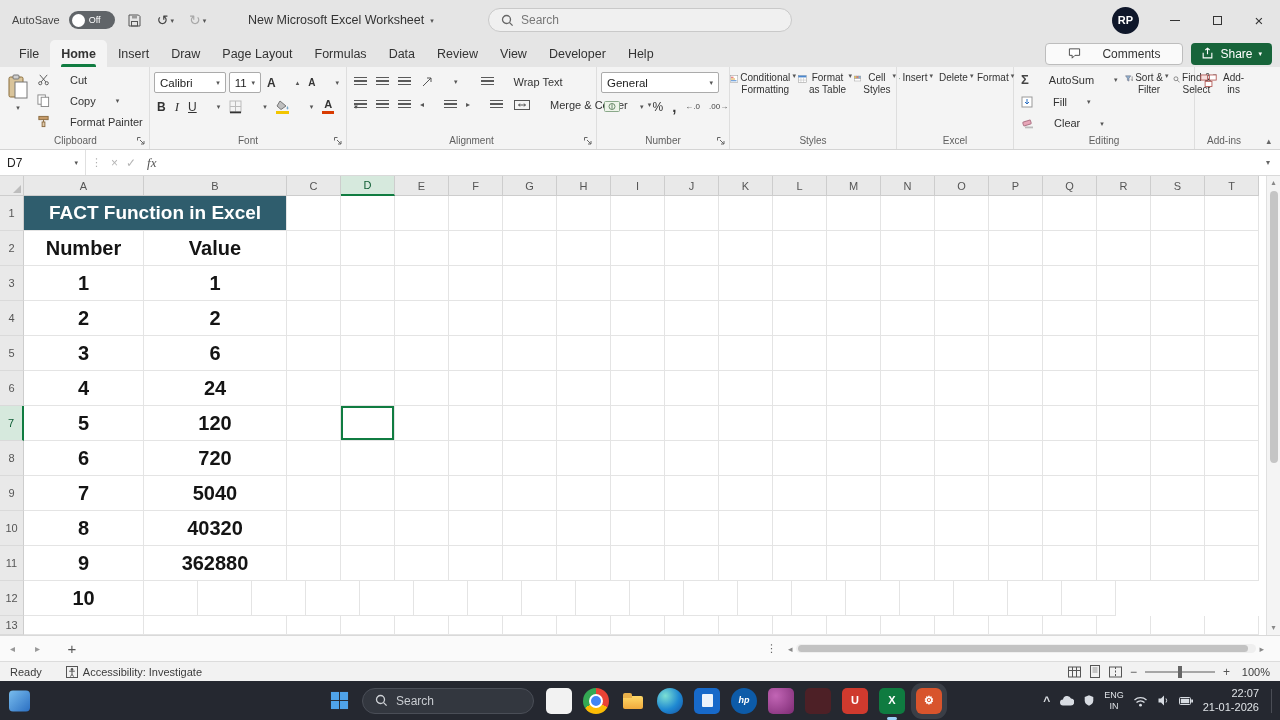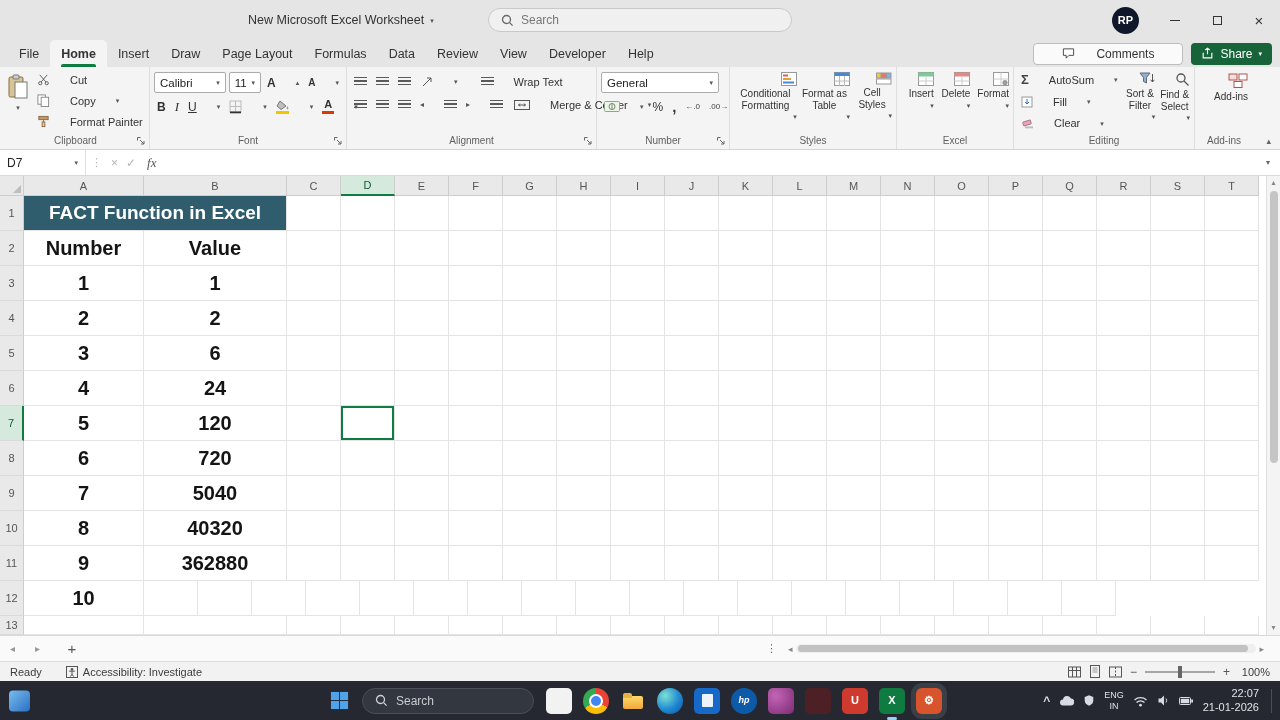--- a/index.html
+++ b/index.html
@@ -24,35 +24,35 @@
 .wc{width:42px;height:40px;display:flex;align-items:center;justify-content:center;color:#333;font-size:15px}
 .mini{width:10px;height:1px;background:#333}
 .maxi{width:9px;height:9px;border:1px solid #333}
 
 
 .tabsrow{position:absolute;top:40px;left:0;right:0;height:27px;background:#e5e5e5;display:flex;align-items:flex-end;padding-left:8px}
 .rtab{height:27px;display:flex;align-items:center;padding:0 11px;font-size:12.5px;color:#333;border-radius:5px 5px 0 0;position:relative;white-space:nowrap}
 .rtab.active{background:#f4f4f4;font-weight:bold}
 .rtab.active::after{content:"";position:absolute;left:11px;right:11px;bottom:0;height:3px;border-radius:2px 2px 0 0;background:#107c41}
 .tr-right{position:absolute;right:8px;top:0;height:27px;display:flex;align-items:center;gap:8px}
-.comments{display:flex;align-items:center;gap:21px;height:22px;padding:0 28px;border:1px solid #bdbdbd;border-radius:4px;background:#fafafa;font-size:12px;color:#333}
+.comments{display:flex;align-items:center;gap:21px;height:22px;padding:0 22px;border:1px solid #bdbdbd;border-radius:4px;background:#fafafa;font-size:12px;color:#333}
 .share{display:flex;align-items:center;gap:6px;height:22px;padding:0 10px;border-radius:4px;background:#17643a;font-size:12px;color:#fff}
 .share .chev{color:#fff}
 
 
 .ribbon{position:absolute;top:67px;left:0;right:0;height:83px;background:#f4f4f4;border-bottom:1px solid #d4d4d4;display:flex;padding-left:2px}
 .rgroup{position:relative;height:82px;border-right:1px solid #dedede;padding:3px 4px 16px;flex:0 0 auto}
 .rg-foot{position:absolute;bottom:1px;left:0;right:0;height:14px;font-size:10px;color:#5f5f5f;text-align:center;line-height:14px}
 .launcher{position:absolute;right:3px;bottom:2px;width:10px;height:10px}
 .rg-body{display:flex;gap:4px;height:62px}
 .rg-col{display:flex;flex-direction:column;gap:4px;justify-content:flex-start}
 .rrow{display:flex;align-items:center;gap:3px}
 .sbtn{height:19px;display:flex;align-items:center;gap:20px;padding:0 3px;border-radius:3px;font-size:11px;color:#333;white-space:nowrap}
 .combo{background:#fff;border:1px solid #ababab;border-radius:2px;height:21px;display:flex;align-items:center;justify-content:space-between;padding:0 5px;font-size:11.5px;color:#222}
-.bigbtn{display:flex;flex-direction:column;align-items:flex-end;gap:2px;padding-top:2px;font-size:10px;color:#333;text-align:center;line-height:1.15}
+.bigbtn{display:flex;flex-direction:row;align-items:flex-start;gap:2px;padding-top:2px;font-size:10px;color:#333;text-align:center;line-height:1.15}
 .paste{width:42px;display:flex;flex-direction:column;align-items:center;gap:4px;padding-top:4px}
 .clip-col{display:flex;flex-direction:column;gap:2px}
 .ln{display:inline-block;width:13px;height:10px;background:repeating-linear-gradient(to bottom,#5a5a5a 0 1.4px,transparent 1.4px 3.4px)}
 .bglyph{font-weight:bold;font-size:12px;color:#333}
 .iglyph{font-style:italic;font-family:"Liberation Serif",serif;font-size:13px;color:#333}
 .uglyph{text-decoration:underline;font-size:12px;color:#333}
 .fstack{display:flex;flex-direction:column;align-items:center;line-height:1}
 .redbar{width:12px;height:3px;background:#d83b01;margin-top:1px}
 .goldbar{width:13px;height:3px;background:#f2c500;margin-top:1px}
 .sigma{font-size:13px;font-weight:bold;color:#444}
@@ -143,20 +143,36 @@
 .clock{font-size:11px;line-height:1.25;text-align:right}
 .showdesk{width:3px;height:24px;border-left:1px solid #4a4d55;margin-left:3px}
 .tric{display:flex;align-items:center}
 </style>
 </head>
 <body>
 
 <div class="app">
 
   <div class="titlebar">
+    <div class="tb-left">
+      <span class="tb-txt">AutoSave</span>
+      <span class="toggle">
+          <span class="knob"></span>
+          <span class="tg-txt">Off</span>
+        </span>
+      <span class="tb-btn">
+          <svg width="15" height="15" viewBox="0 0 15 15">
+            <path d="M2 2h9.5L13 3.5V13H2z" fill="none" stroke="#555"></path>
+            <rect x="4.5" y="8.5" width="6" height="4.5" fill="none" stroke="#555"></rect>
+            <rect x="5" y="2.5" width="5" height="3" fill="#999"></rect>
+          </svg>
+        </span>
+      <span class="tb-btn">↺<span class="chev">▾</span></span>
+      <span class="tb-btn dis">↻<span class="chev">▾</span></span>
+    </div>
     <div class="tb-title">
         <span>New Microsoft Excel Worksheet</span>
         <span class="chev">▾</span>
       </div>
     <div class="tb-search">
       <svg width="13" height="13" viewBox="0 0 13 13">
           <circle cx="5.5" cy="5.5" r="4" fill="none" stroke="#666" stroke-width="1.3"></circle>
           <path d="M8.6 8.6l3 3" stroke="#666" stroke-width="1.3"></path>
         </svg>
       <span class="ph">Search</span>

